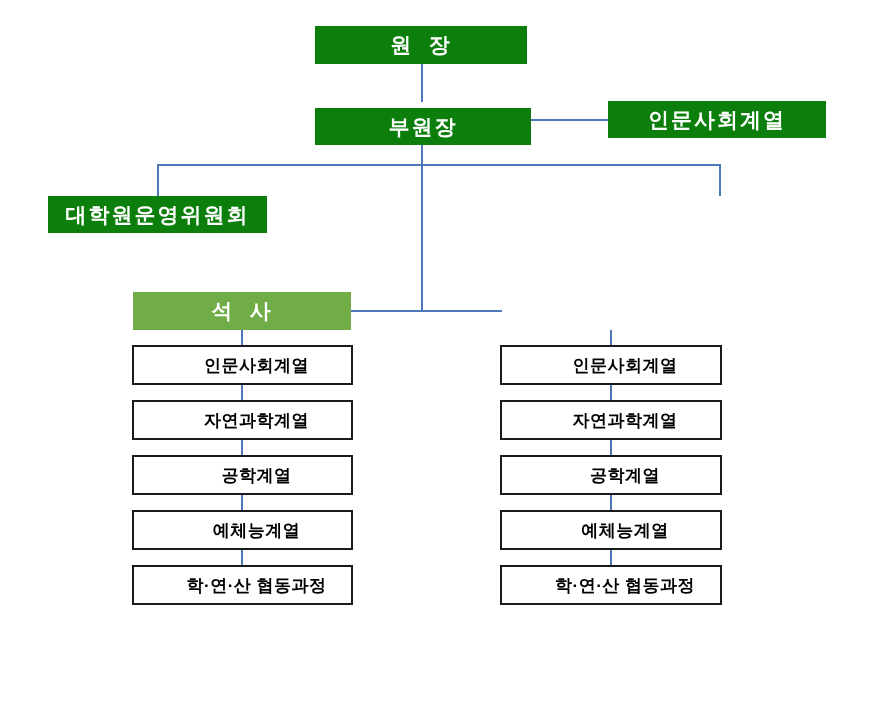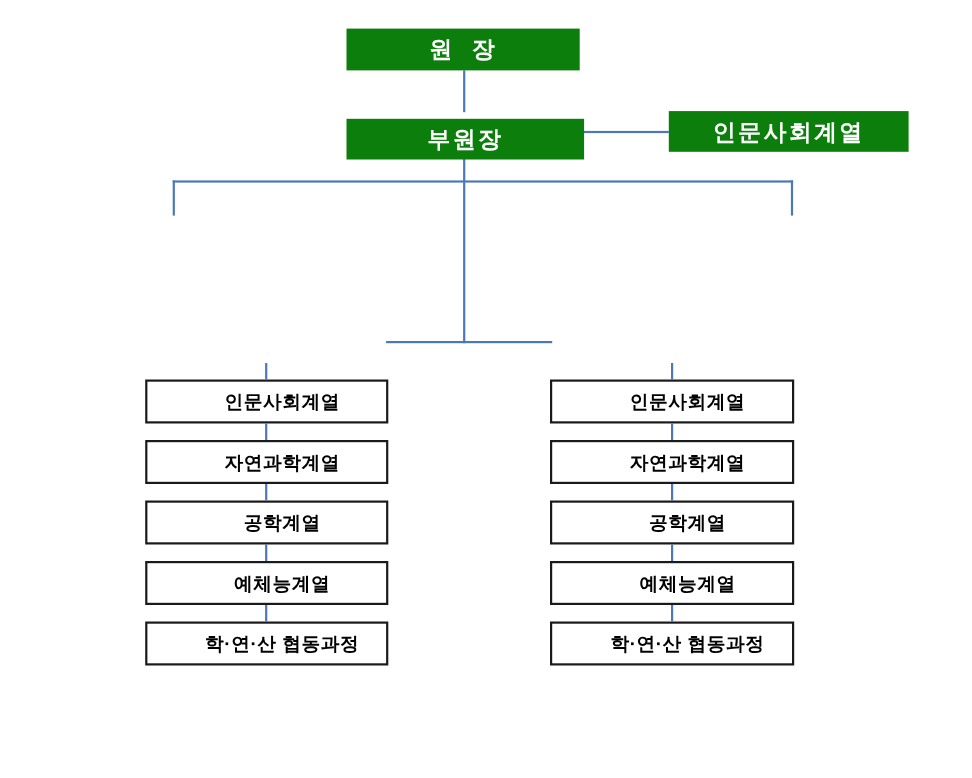--- a/index.html
+++ b/index.html
@@ -53,22 +53,24 @@
   <div class="line vline" style="left:610px; top:440px; height:15px;"></div>
   <div class="line vline" style="left:610px; top:495px; height:15px;"></div>
   <div class="line vline" style="left:610px; top:550px; height:15px;"></div>
 
   <div class="box dark-green" style="left:315px; top:26px;  width:212px; height:38px;">원  장</div>
 
   <div class="box dark-green" style="left:315px; top:108px; width:216px; height:37px;">부원장</div>
 
   <div class="box dark-green" style="left:608px; top:101px; width:218px; height:37px;">인문사회계열</div>
 
+  <div class="box dark-green" style="left:48px;  top:196px; width:219px; height:37px;">대학원운영위원회</div>
 
 
+  <div class="box light-green" style="left:133px; top:292px; width:218px; height:38px;">석  사</div>
   <div class="box white-box" style="left:132px; top:345px; width:221px; height:40px;">인문사회계열</div>
   <div class="box white-box" style="left:132px; top:400px; width:221px; height:40px;">자연과학계열</div>
   <div class="box white-box" style="left:132px; top:455px; width:221px; height:40px;">공학계열</div>
   <div class="box white-box" style="left:132px; top:510px; width:221px; height:40px;">예체능계열</div>
   <div class="box white-box" style="left:132px; top:565px; width:221px; height:40px;">학·연·산 협동과정</div>
 
   <div class="box white-box" style="left:500px; top:345px; width:222px; height:40px;">인문사회계열</div>
   <div class="box white-box" style="left:500px; top:400px; width:222px; height:40px;">자연과학계열</div>
   <div class="box white-box" style="left:500px; top:455px; width:222px; height:40px;">공학계열</div>
   <div class="box white-box" style="left:500px; top:510px; width:222px; height:40px;">예체능계열</div>

